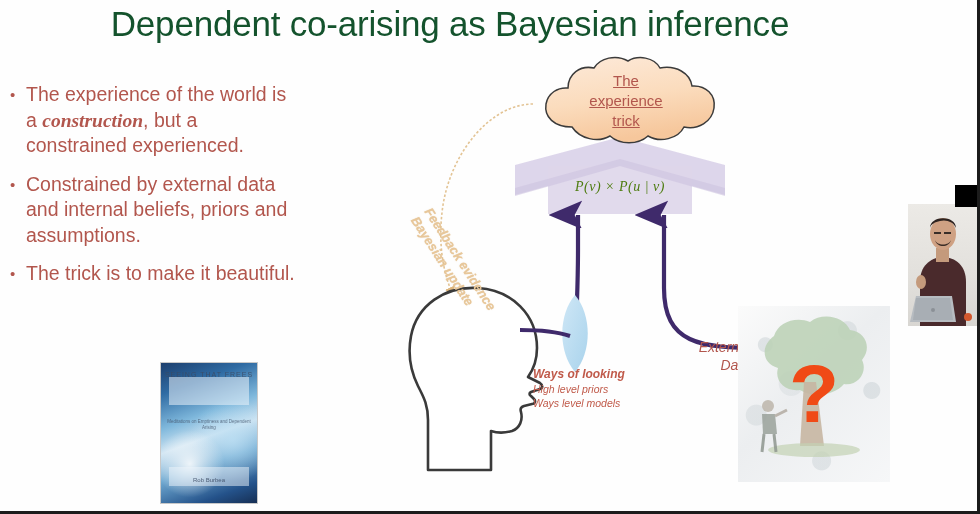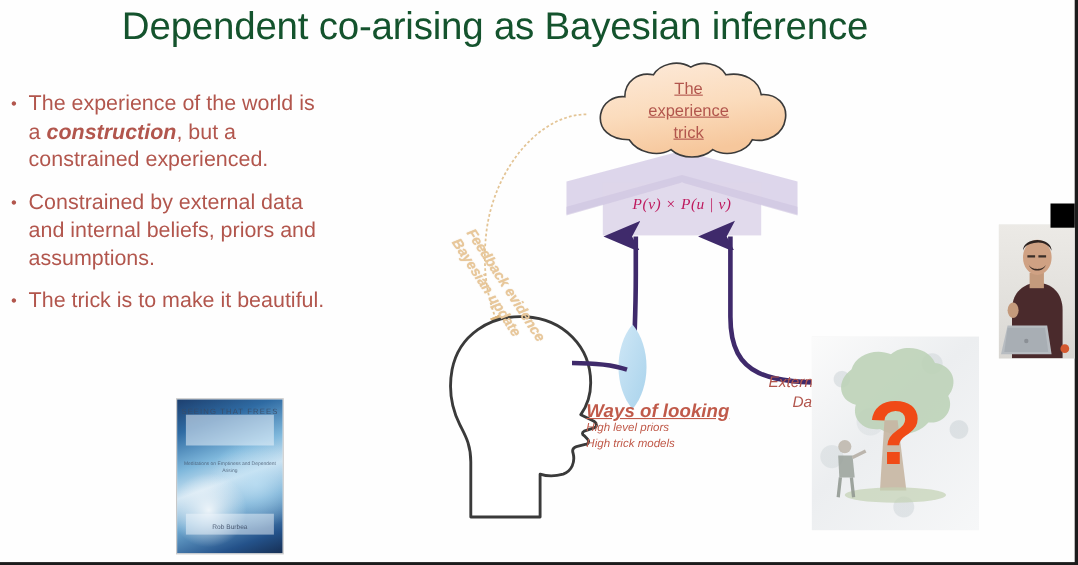--- a/index.html
+++ b/index.html
@@ -40,21 +40,21 @@
     display:flex;margin-bottom:13px;
   }
   .bullet .dot{
     flex:0 0 16px;
     font-size:15px;
     line-height:25px;
     color:#b2564d;
     text-align:left;
   }
   .bullet .btxt{flex:1 1 auto;}
-  .bold-italic{font-weight:bold;font-style:italic;}
+  .bold-italic{font-weight:bold;font-style:italic;font-family:Liberation Serif, serif;}
   
   #book{
     position:absolute;left:160px;top:362px;width:96px;height:140px;
     background:
       radial-gradient(ellipse 60% 40% at 30% 72%, rgba(255,255,255,.85) 0%, rgba(255,255,255,0) 60%),
       radial-gradient(ellipse 70% 45% at 75% 55%, rgba(190,225,245,.75) 0%, rgba(190,225,245,0) 65%),
       linear-gradient(160deg,#1d3f6e 0%,#2f6ba3 18%,#7fb8dc 38%,#cfe4f2 52%,#6ea8d0 68%,#24528a 88%,#162f54 100%);
     border:1px solid #c8c8c8;
     overflow:hidden;
   }
@@ -91,21 +91,21 @@
     font-size:15px;line-height:20px;
     font-family:"Liberation Sans", sans-serif;
     text-decoration:underline;
   }
   
   #formula{
     position:absolute;left:515px;top:165px;width:210px;height:55px;
   }
   #formula .ftext{
     position:absolute;left:0;top:14px;width:210px;text-align:center;
-    color:#be185d;font-style:italic;font-size:14px;
+    color:#4d7c0f;font-style:italic;font-size:14px;
     font-family:"Liberation Serif", serif;
     letter-spacing:.5px;
   }
   
   #diagram{position:absolute;left:0;top:0;width:980px;height:514px;}
   
   #feedback-label{
     position:absolute;left:434px;top:205px;
     transform:rotate(57deg);
     transform-origin:left top;
@@ -113,21 +113,21 @@
     font-style:italic;font-weight:bold;
     font-size:13px;line-height:16px;
     white-space:nowrap;
     text-shadow:0 0 1px rgba(210,170,110,.6);
   }
   #ways{
     position:absolute;left:533px;top:365px;width:150px;
   }
   #ways .ways-title{
     color:#c05a4a;font-style:italic;font-weight:bold;
-    font-size:17px;line-height:18px;white-space:nowrap;text-decoration:underline;
+    font-size:12px;line-height:18px;white-space:nowrap;
   }
   #ways .ways-sub{
     color:#c05a4a;font-style:italic;font-weight:normal;
     font-size:10.5px;line-height:13.5px;white-space:nowrap;
   }
   #external{
     position:absolute;left:655px;top:338px;width:95px;
     text-align:right;
     color:#b2564d;font-style:italic;
     font-size:14px;line-height:18px;
@@ -272,21 +272,21 @@
   </div>
 
   <div id="feedback-label">
     <div>Feedback evidence</div>
     <div>Bayesian update</div>
   </div>
 
   <div id="ways">
     <div class="ways-title">Ways of looking</div>
     <div class="ways-sub">High level priors</div>
-    <div class="ways-sub">High trick models</div>
+    <div class="ways-sub">Ways level models</div>
   </div>
 
   <div id="external">
     <div>External</div>
     <div>Data</div>
   </div>
 
   <div id="tree">
     <div class="paper"></div>
     <svg width="152" height="176" viewBox="0 0 152 176" style="position:absolute;left:0;top:0;">

